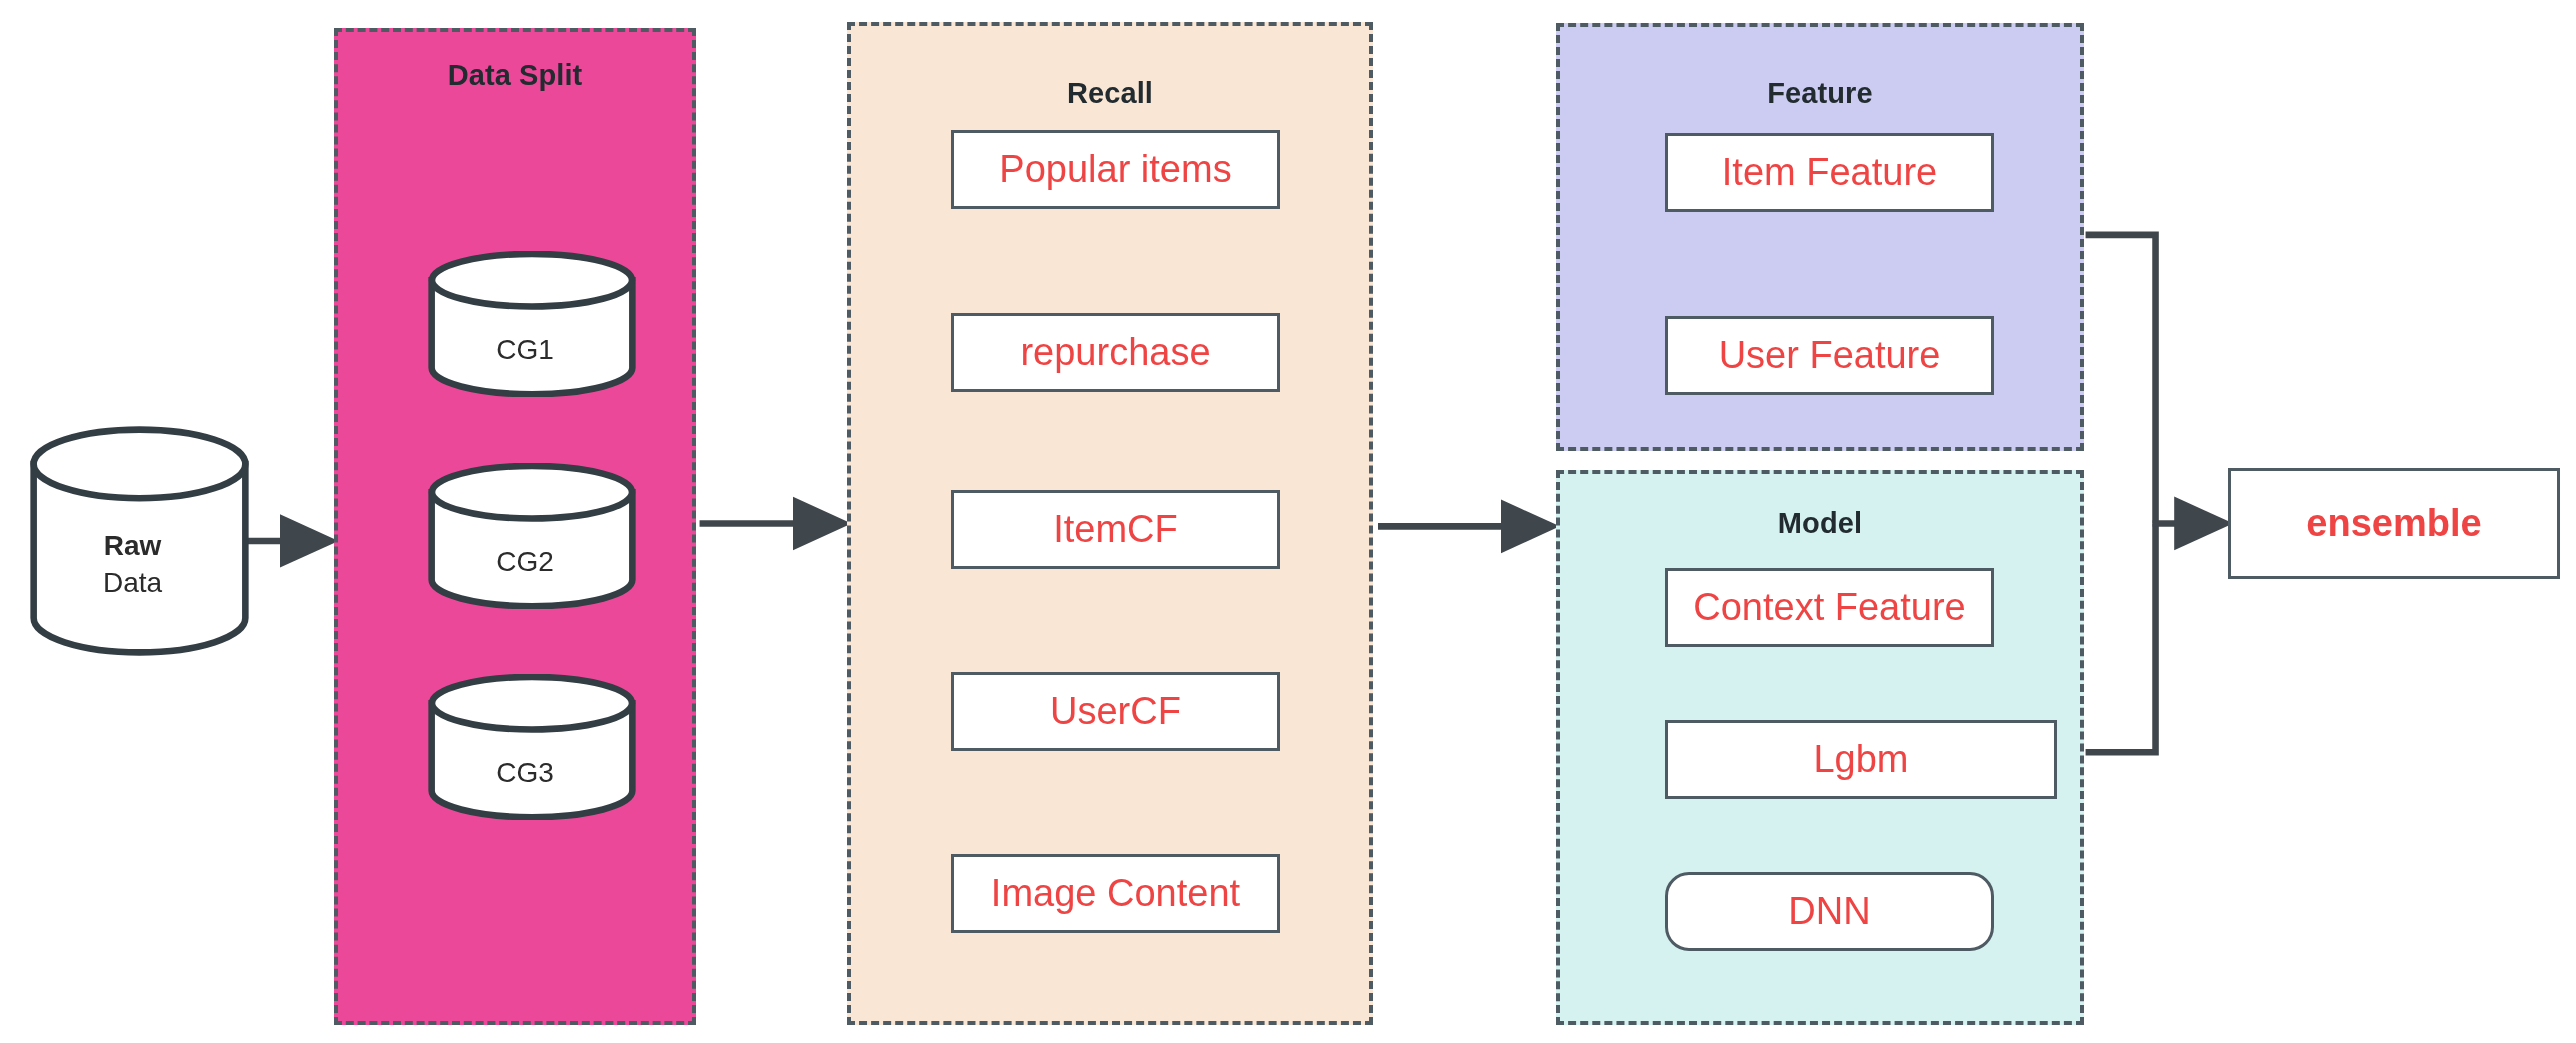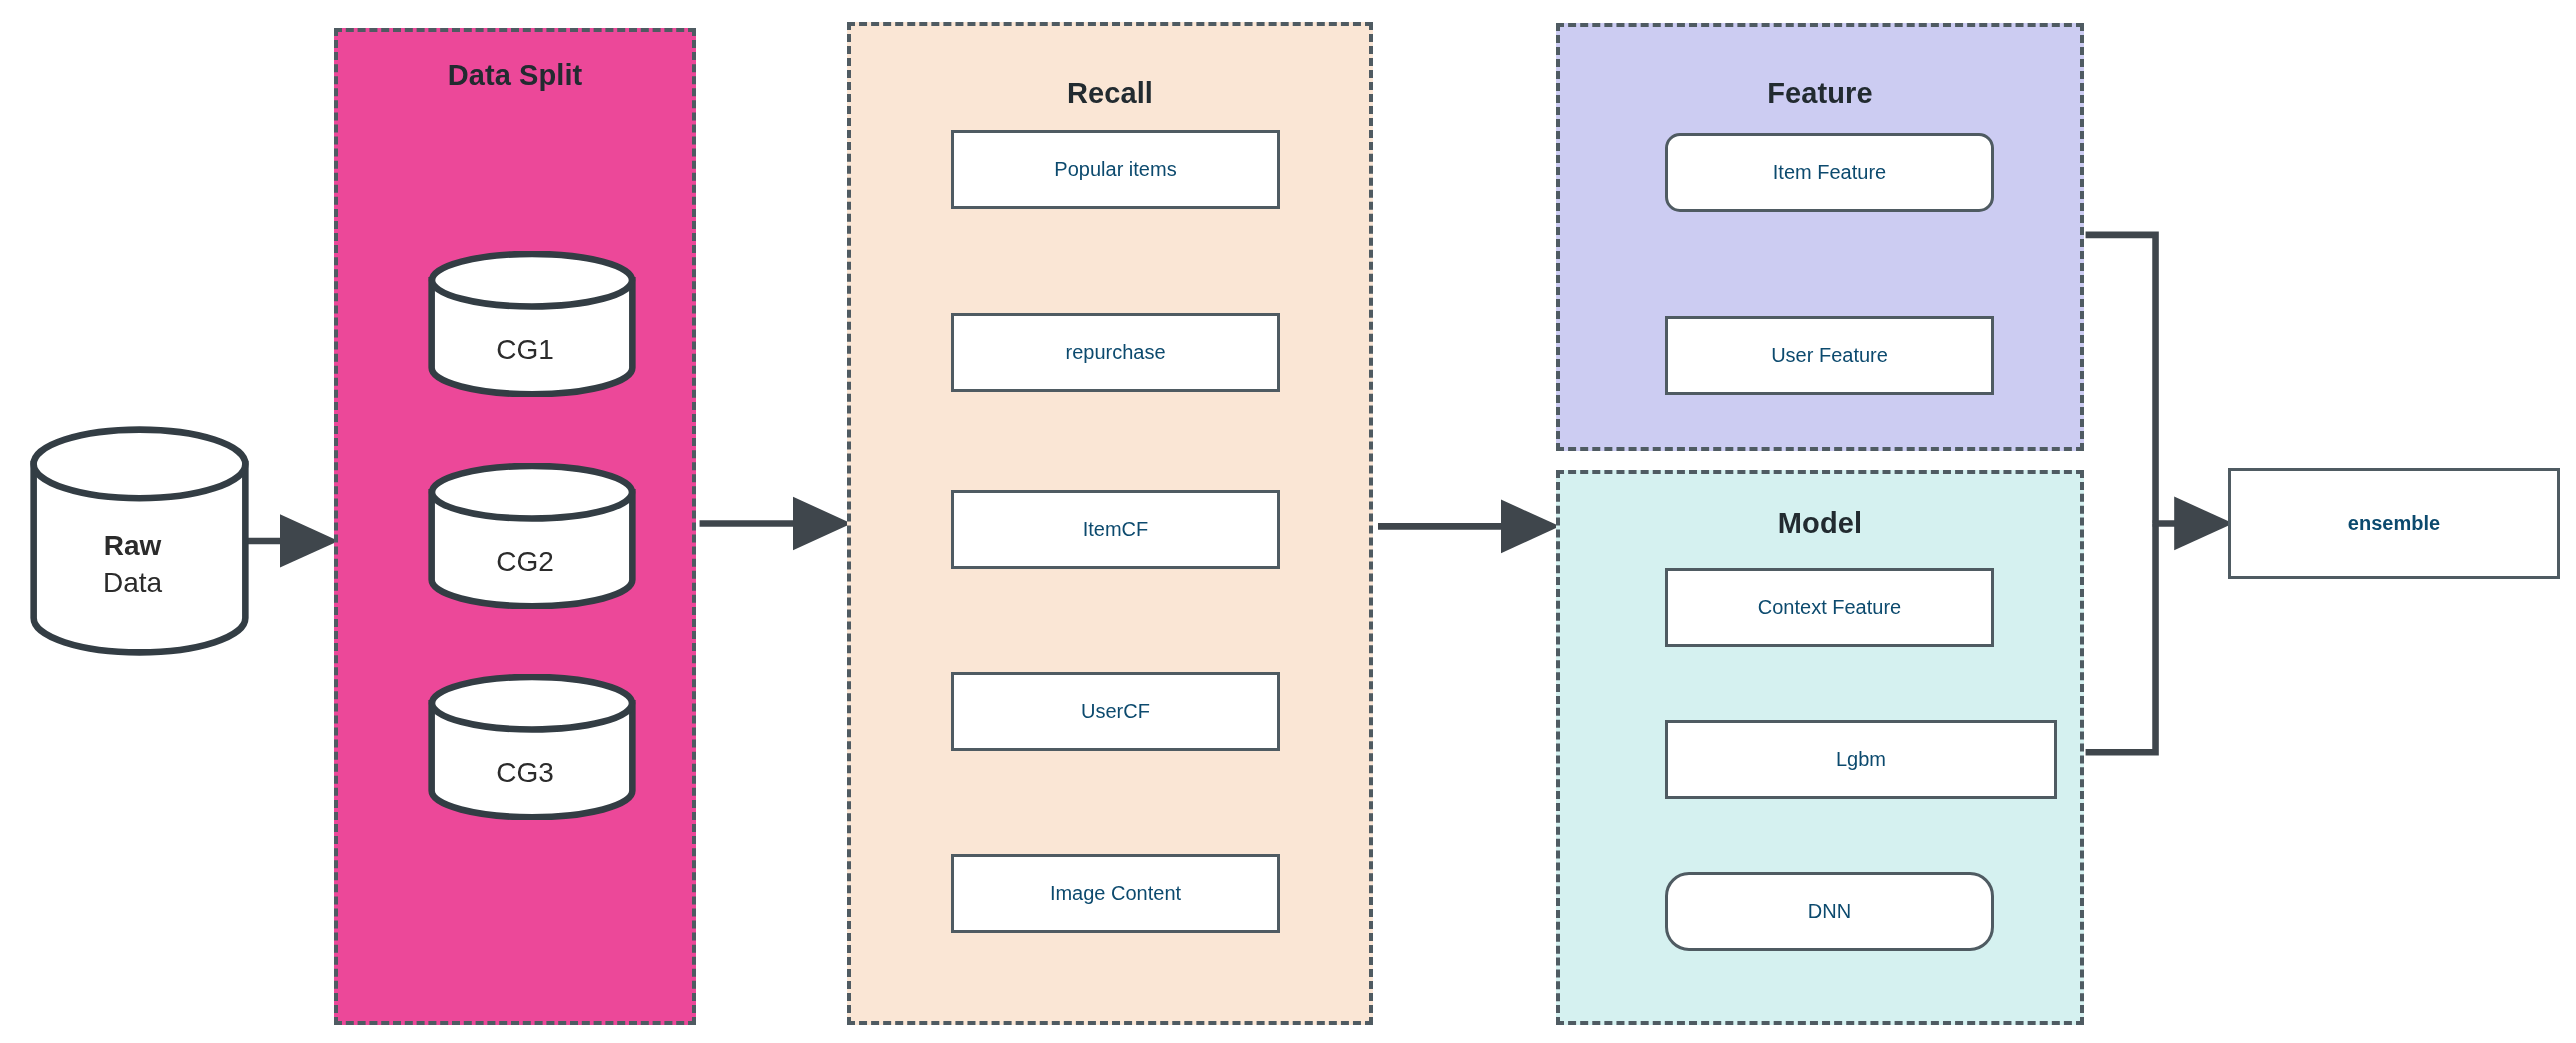--- a/index.html
+++ b/index.html
@@ -30,22 +30,22 @@
   #grp-feature {left:1556px;top:23px;width:528px;height:428px;background:#ccccf2;}
   #grp-model   {left:1556px;top:470px;width:528px;height:555px;background:#d5f1f0;}
 
   
   .box{
     position:absolute;
     background:#ffffff;
     border:3.6px solid #4f5b62;
     box-sizing:border-box;
     display:flex;align-items:center;justify-content:center;
-    font-size:20px;
-    color:#0c4a6e;
+    font-size:38px;
+    color:#ef4444;
     text-align:center;
     line-height:1.15;
   }
   .box.bold{font-weight:bold;}
 
   
   .cyl{position:absolute;padding-left:14px;}
   .cyl svg{display:block;width:100%;height:100%;}
   .cyl-label{
     position:absolute;left:0;right:0;
@@ -146,21 +146,21 @@
     <span>UserCF</span>
   </div>
   <div class="box" style="left:951px;top:854px;width:329px;height:79px;">
     <span>Image Content</span>
   </div>
 
   <div class="group" id="grp-feature">
     <div class="group-title" style="top:50px;">Feature</div>
   </div>
 
-  <div class="box" style="left:1665px;top:133px;width:329px;height:79px;border-radius:15px;">
+  <div class="box" style="left:1665px;top:133px;width:329px;height:79px;">
     <span>Item Feature</span>
   </div>
   <div class="box" style="left:1665px;top:316px;width:329px;height:79px;">
     <span>User Feature</span>
   </div>
 
   <div class="group" id="grp-model">
     <div class="group-title" style="top:33px;">Model</div>
   </div>
 

